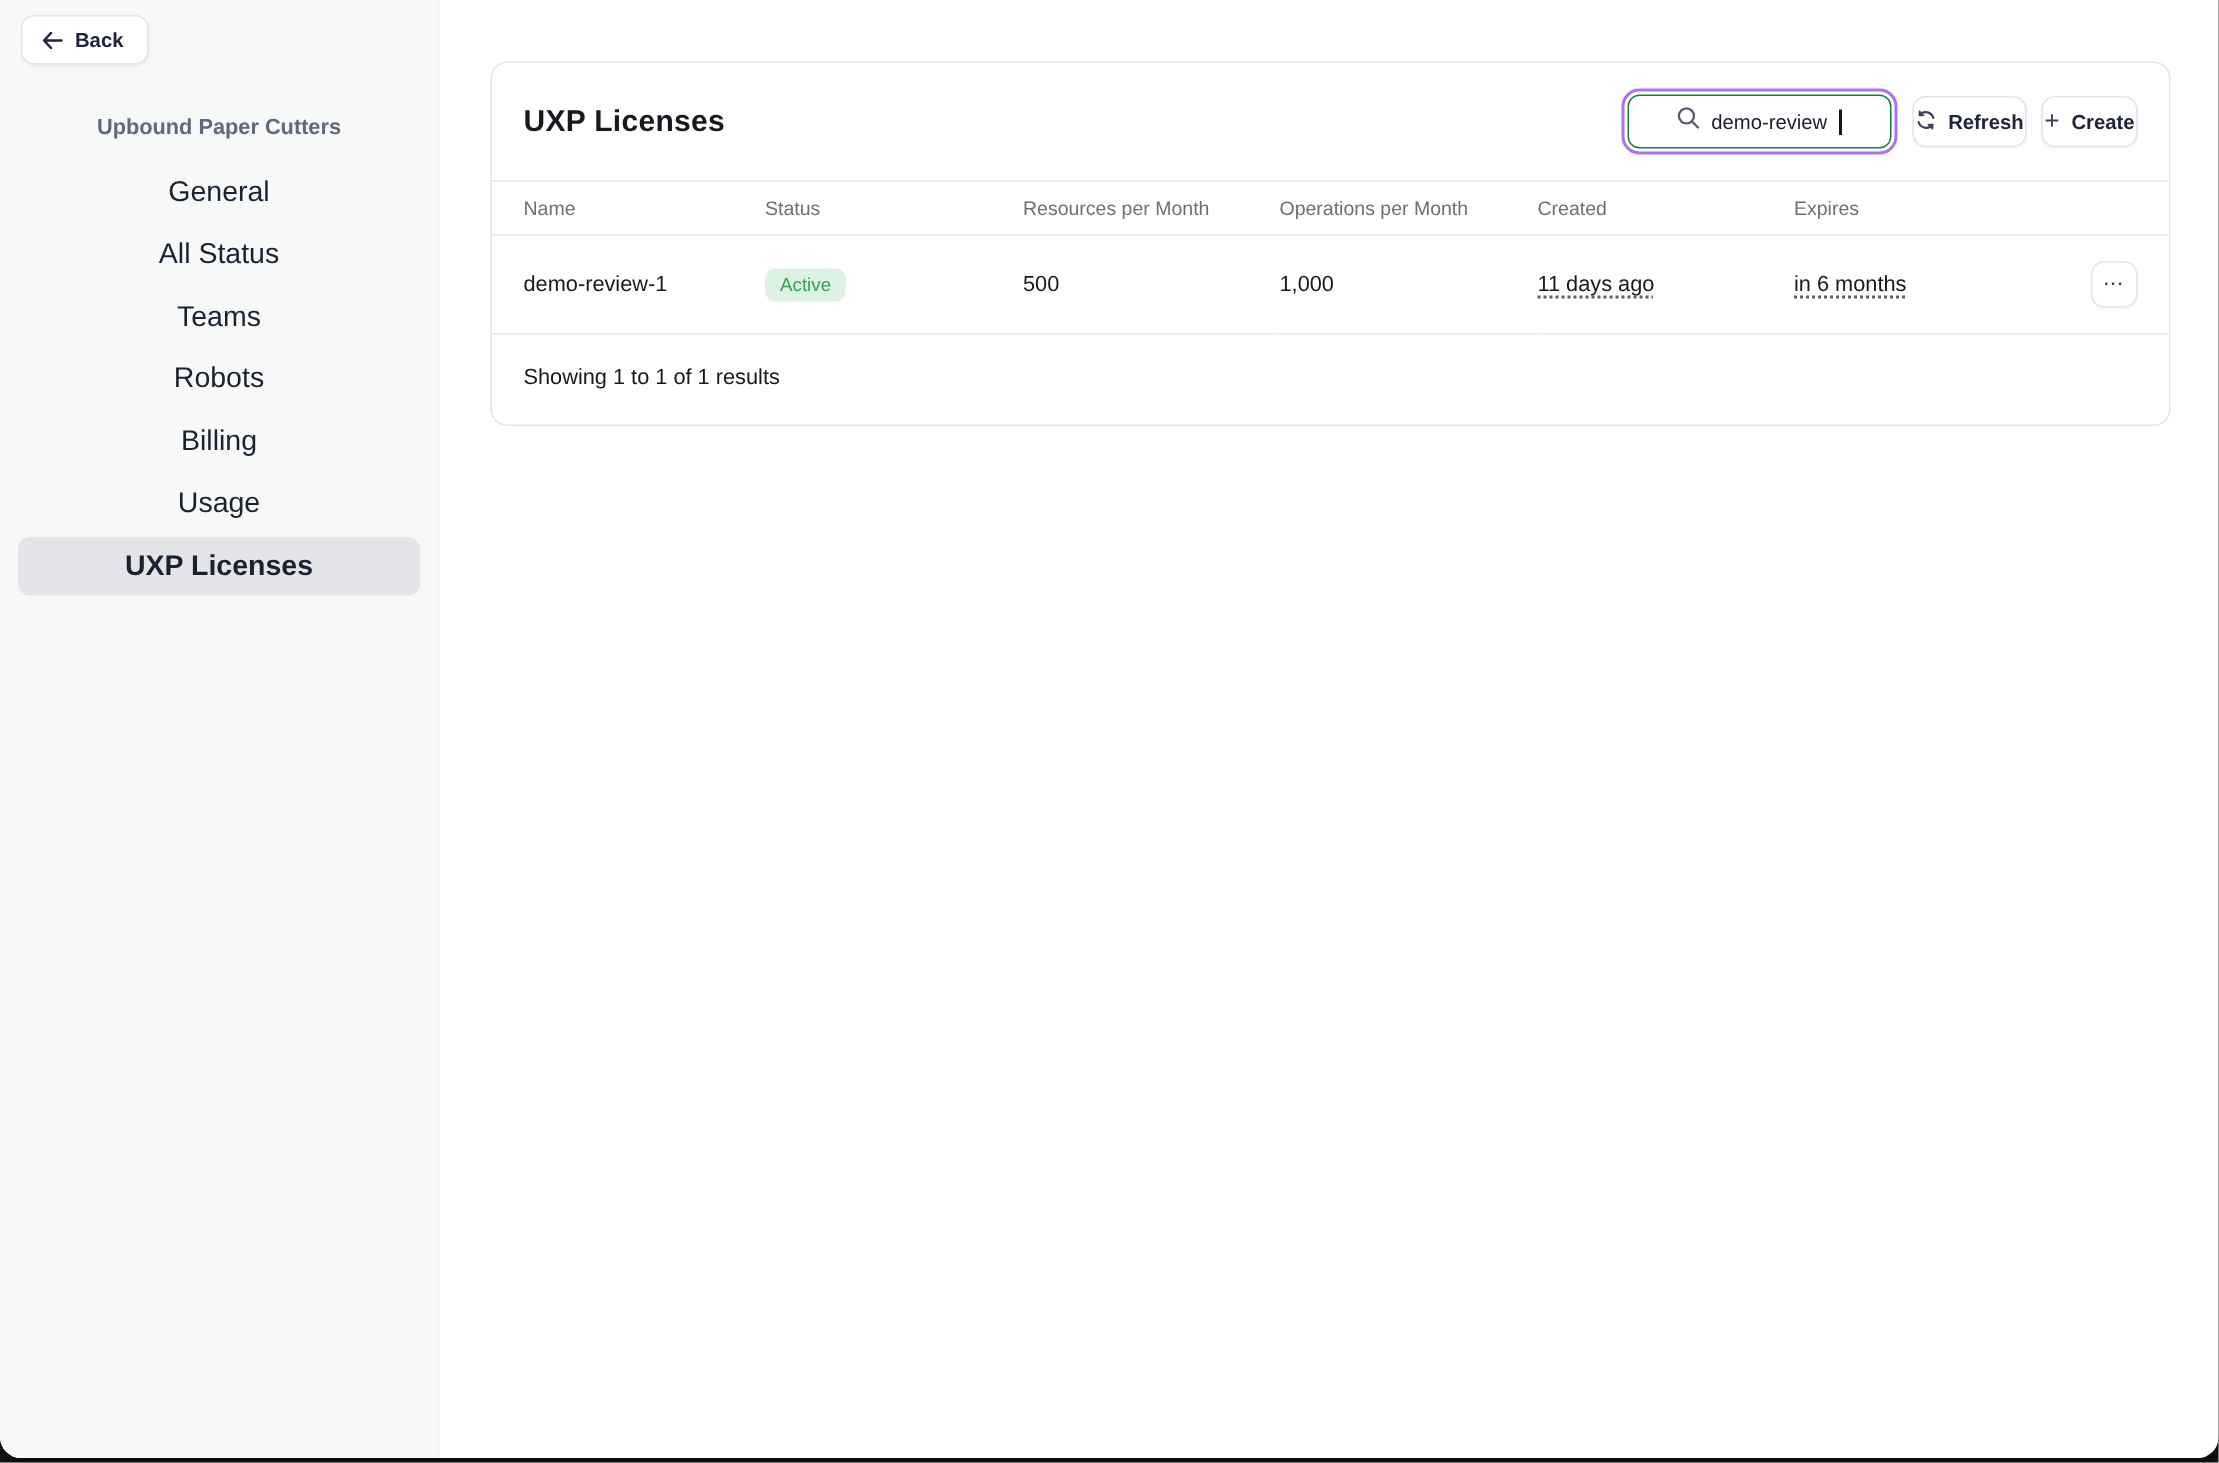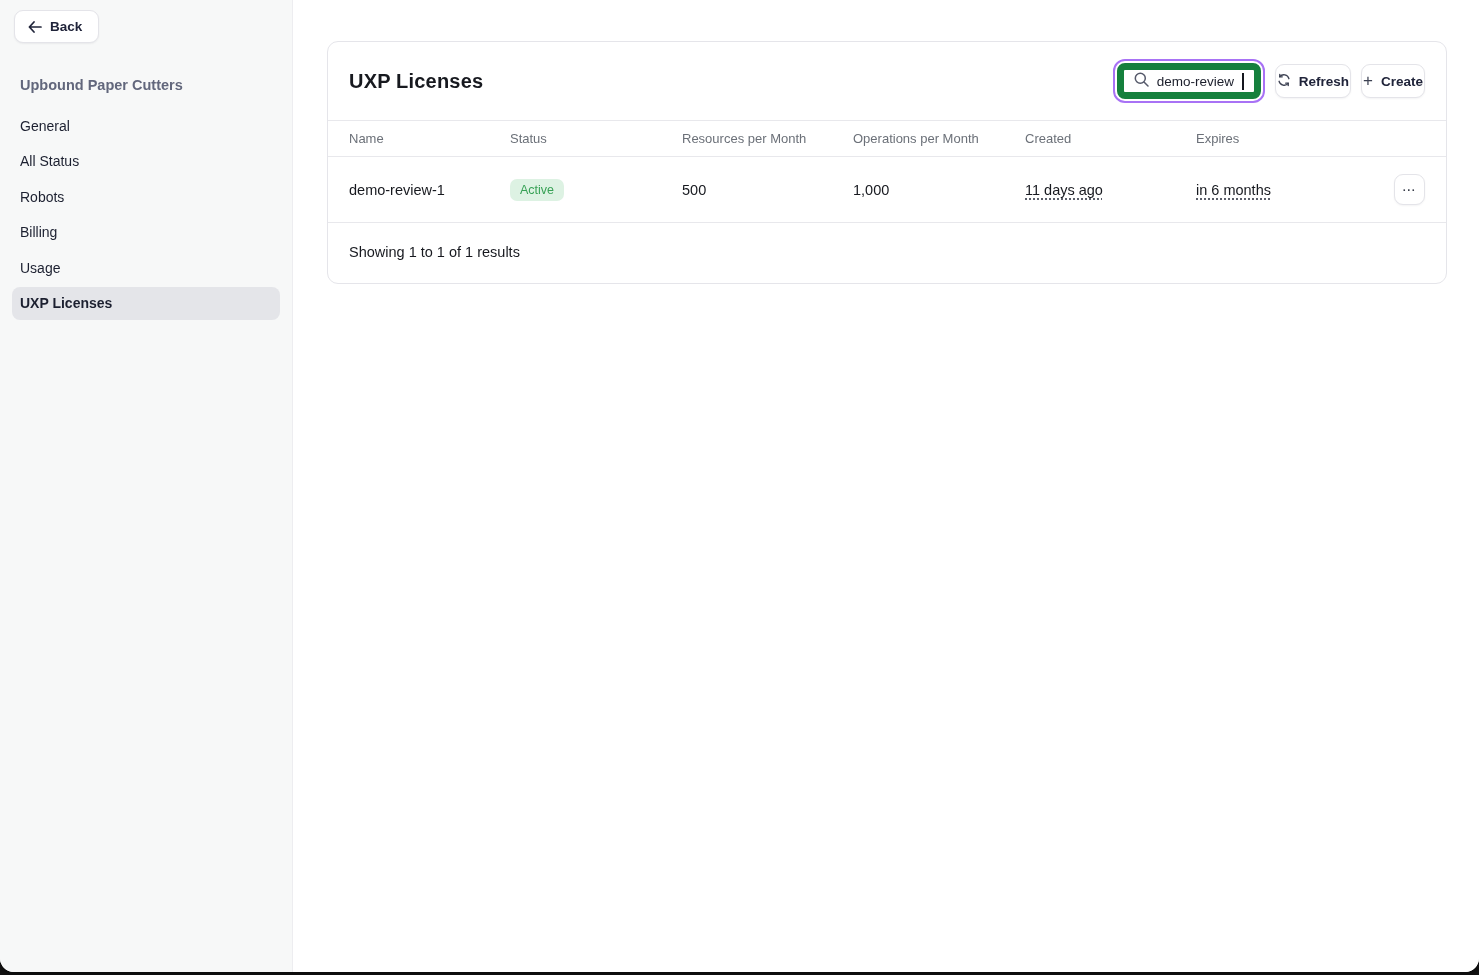--- a/index.html
+++ b/index.html
@@ -37,32 +37,32 @@
     border-radius: 9px;
     box-shadow: 0 1px 2px rgba(20,20,40,.06);
     padding: 8px 16px 8px 13px;
     margin-left: 2px;
     font-size: 13.5px;
     font-weight: 700;
     color: #20243a;
     cursor: pointer;
   }
   .back-btn svg { display: block; }
-  .nav { margin-top: 26px; }
+  .nav { margin-top: 26px; text-align: center; }
   .nav-heading {
     padding: 8px 8px;
     font-size: 14.5px;
     font-weight: 700;
     color: #62677c;
     margin-bottom: 8px;
   }
   .nav-item {
     padding: 8.5px 8px;
     margin-bottom: 2.5px;
-    font-size: 14px;
+    font-size: 19px;
     color: #1c2030;
     border-radius: 8px;
     cursor: pointer;
   }
   .nav-item.selected {
     background: #e4e5e9;
     font-weight: 700;
   }
 
   
@@ -93,30 +93,31 @@
     display: flex;
     align-items: center;
     gap: 10px;
   }
 
   
   .search-box {
     display: flex;
     align-items: center;
     gap: 8px;
-    width: 144px;
+    width: 176px;
     height: 36px;
     background: #fff;
-    border: 7px solid #15803d;
+    border: 1px solid #15803d;
     border-radius: 8px;
     outline: 2.5px solid #a872f5;
     outline-offset: 2px;
     margin: 0 4px;
     padding: 0 10px;
     cursor: text;
+    justify-content: center;
   }
   .search-box svg { flex: 0 0 auto; }
   .search-text {
     font-size: 13.5px;
     color: #1b1e2b;
     white-space: nowrap;
   }
   .caret {
     width: 1.5px;
     height: 17px;
@@ -227,20 +228,21 @@
           <path d="M6 1L1.4 6L6 11M1.7 6H13" stroke="#20243a" stroke-width="1.7" stroke-linecap="round" stroke-linejoin="round"></path>
         </svg>
       </span>
       <span>Back</span>
     </button>
 
     <nav class="nav">
       <div class="nav-heading">Upbound Paper Cutters</div>
       <div class="nav-item">General</div>
       <div class="nav-item">All Status</div>
+      <div class="nav-item">Teams</div>
       <div class="nav-item">Robots</div>
       <div class="nav-item">Billing</div>
       <div class="nav-item">Usage</div>
       <div class="nav-item selected">UXP Licenses</div>
     </nav>
   </aside>
 
   <main class="main">
     <section class="card">
 

